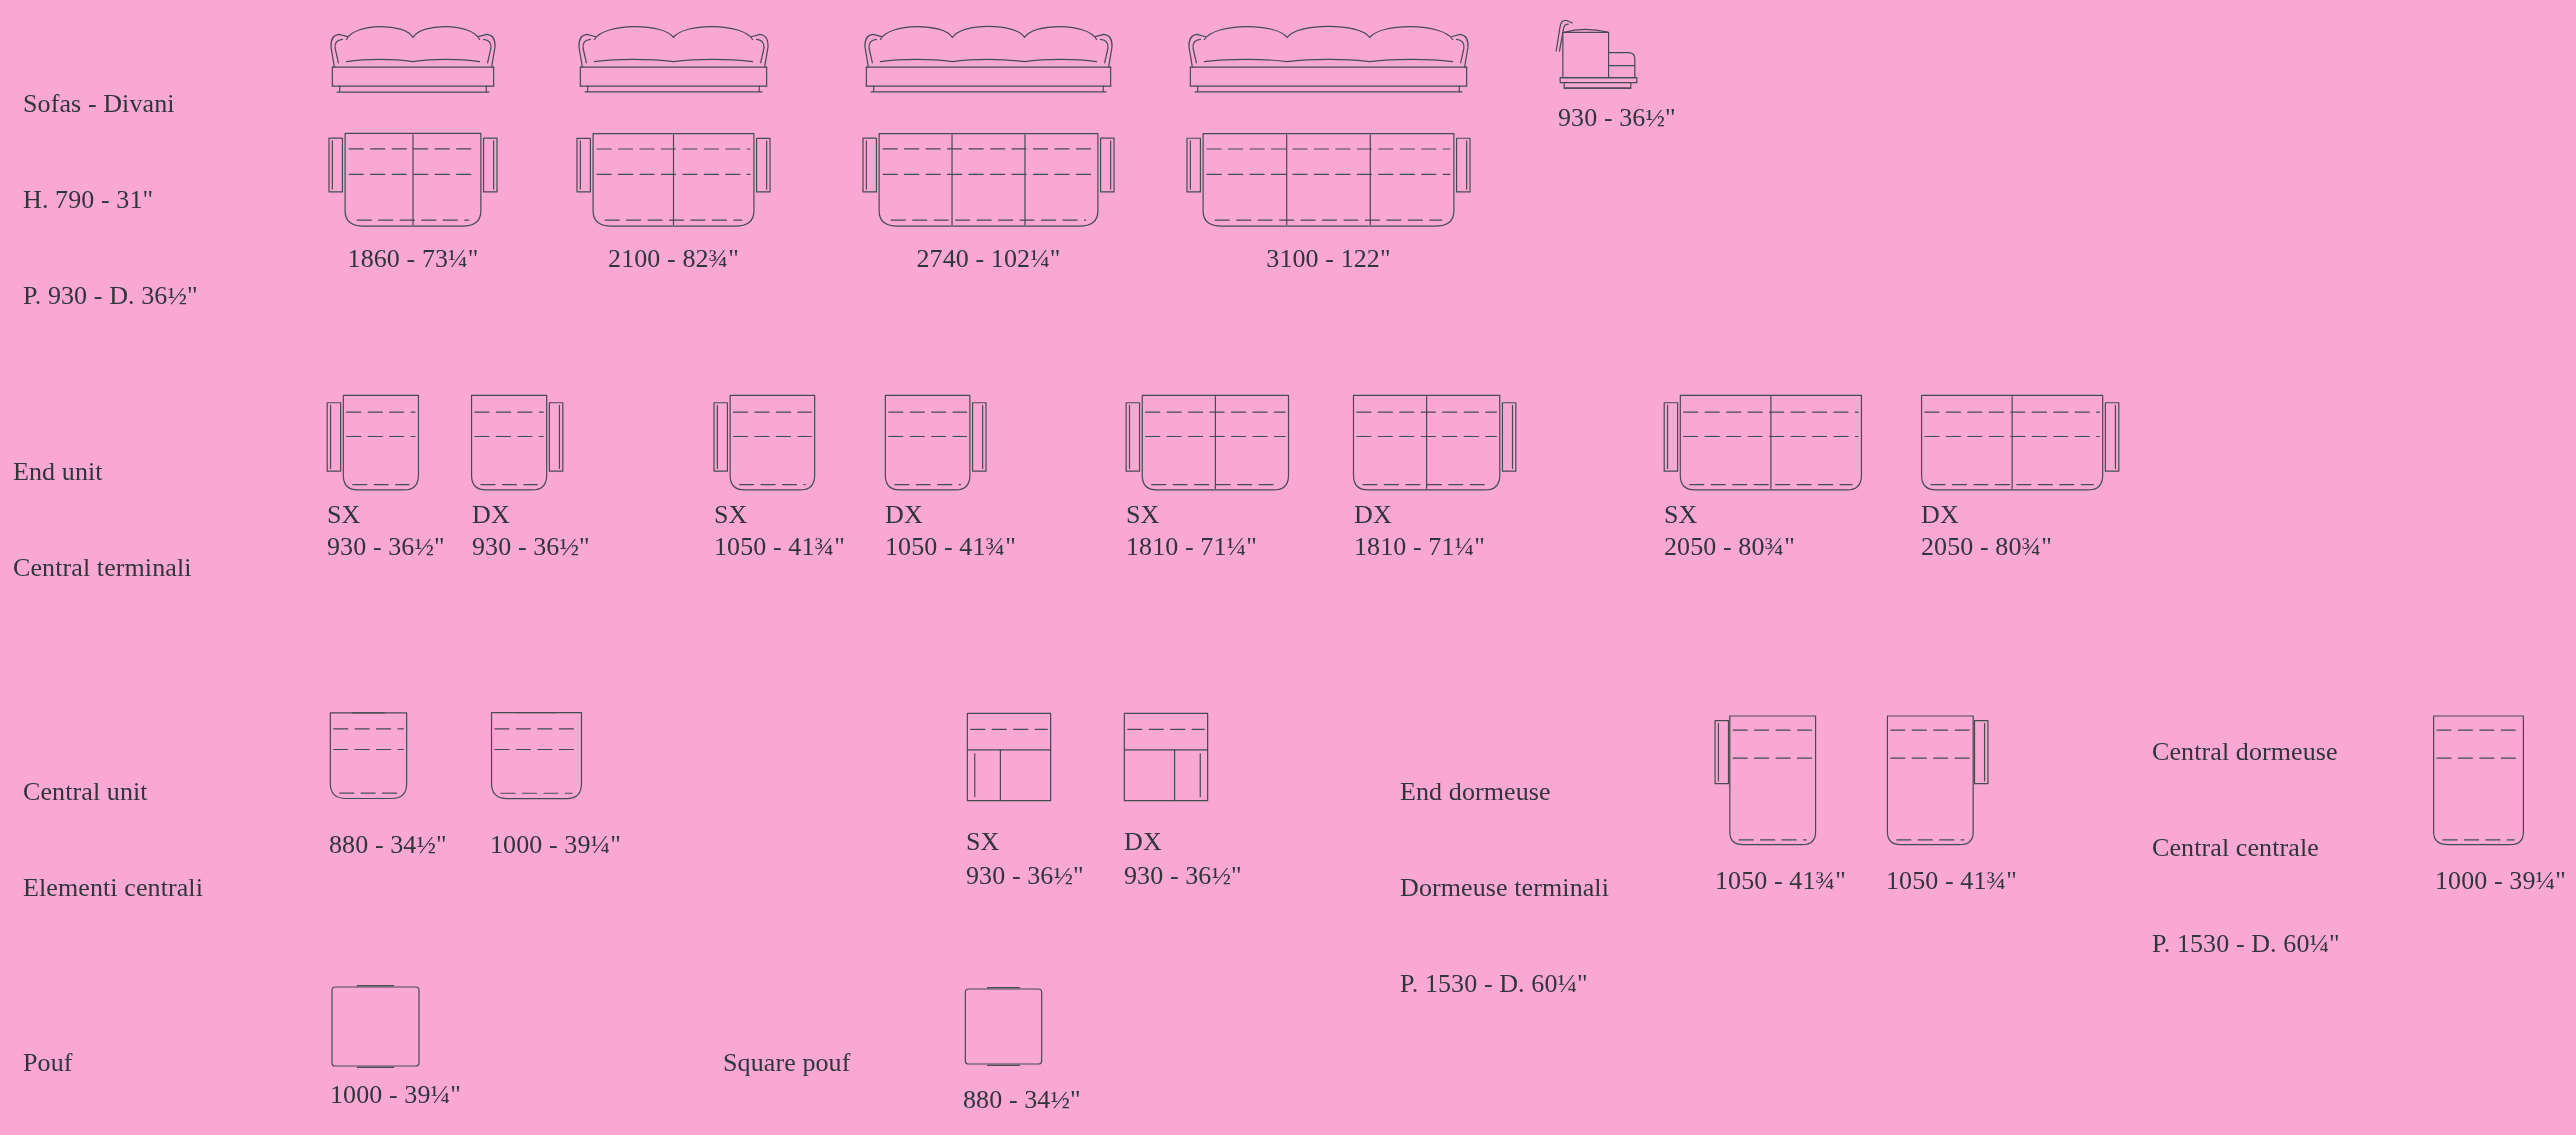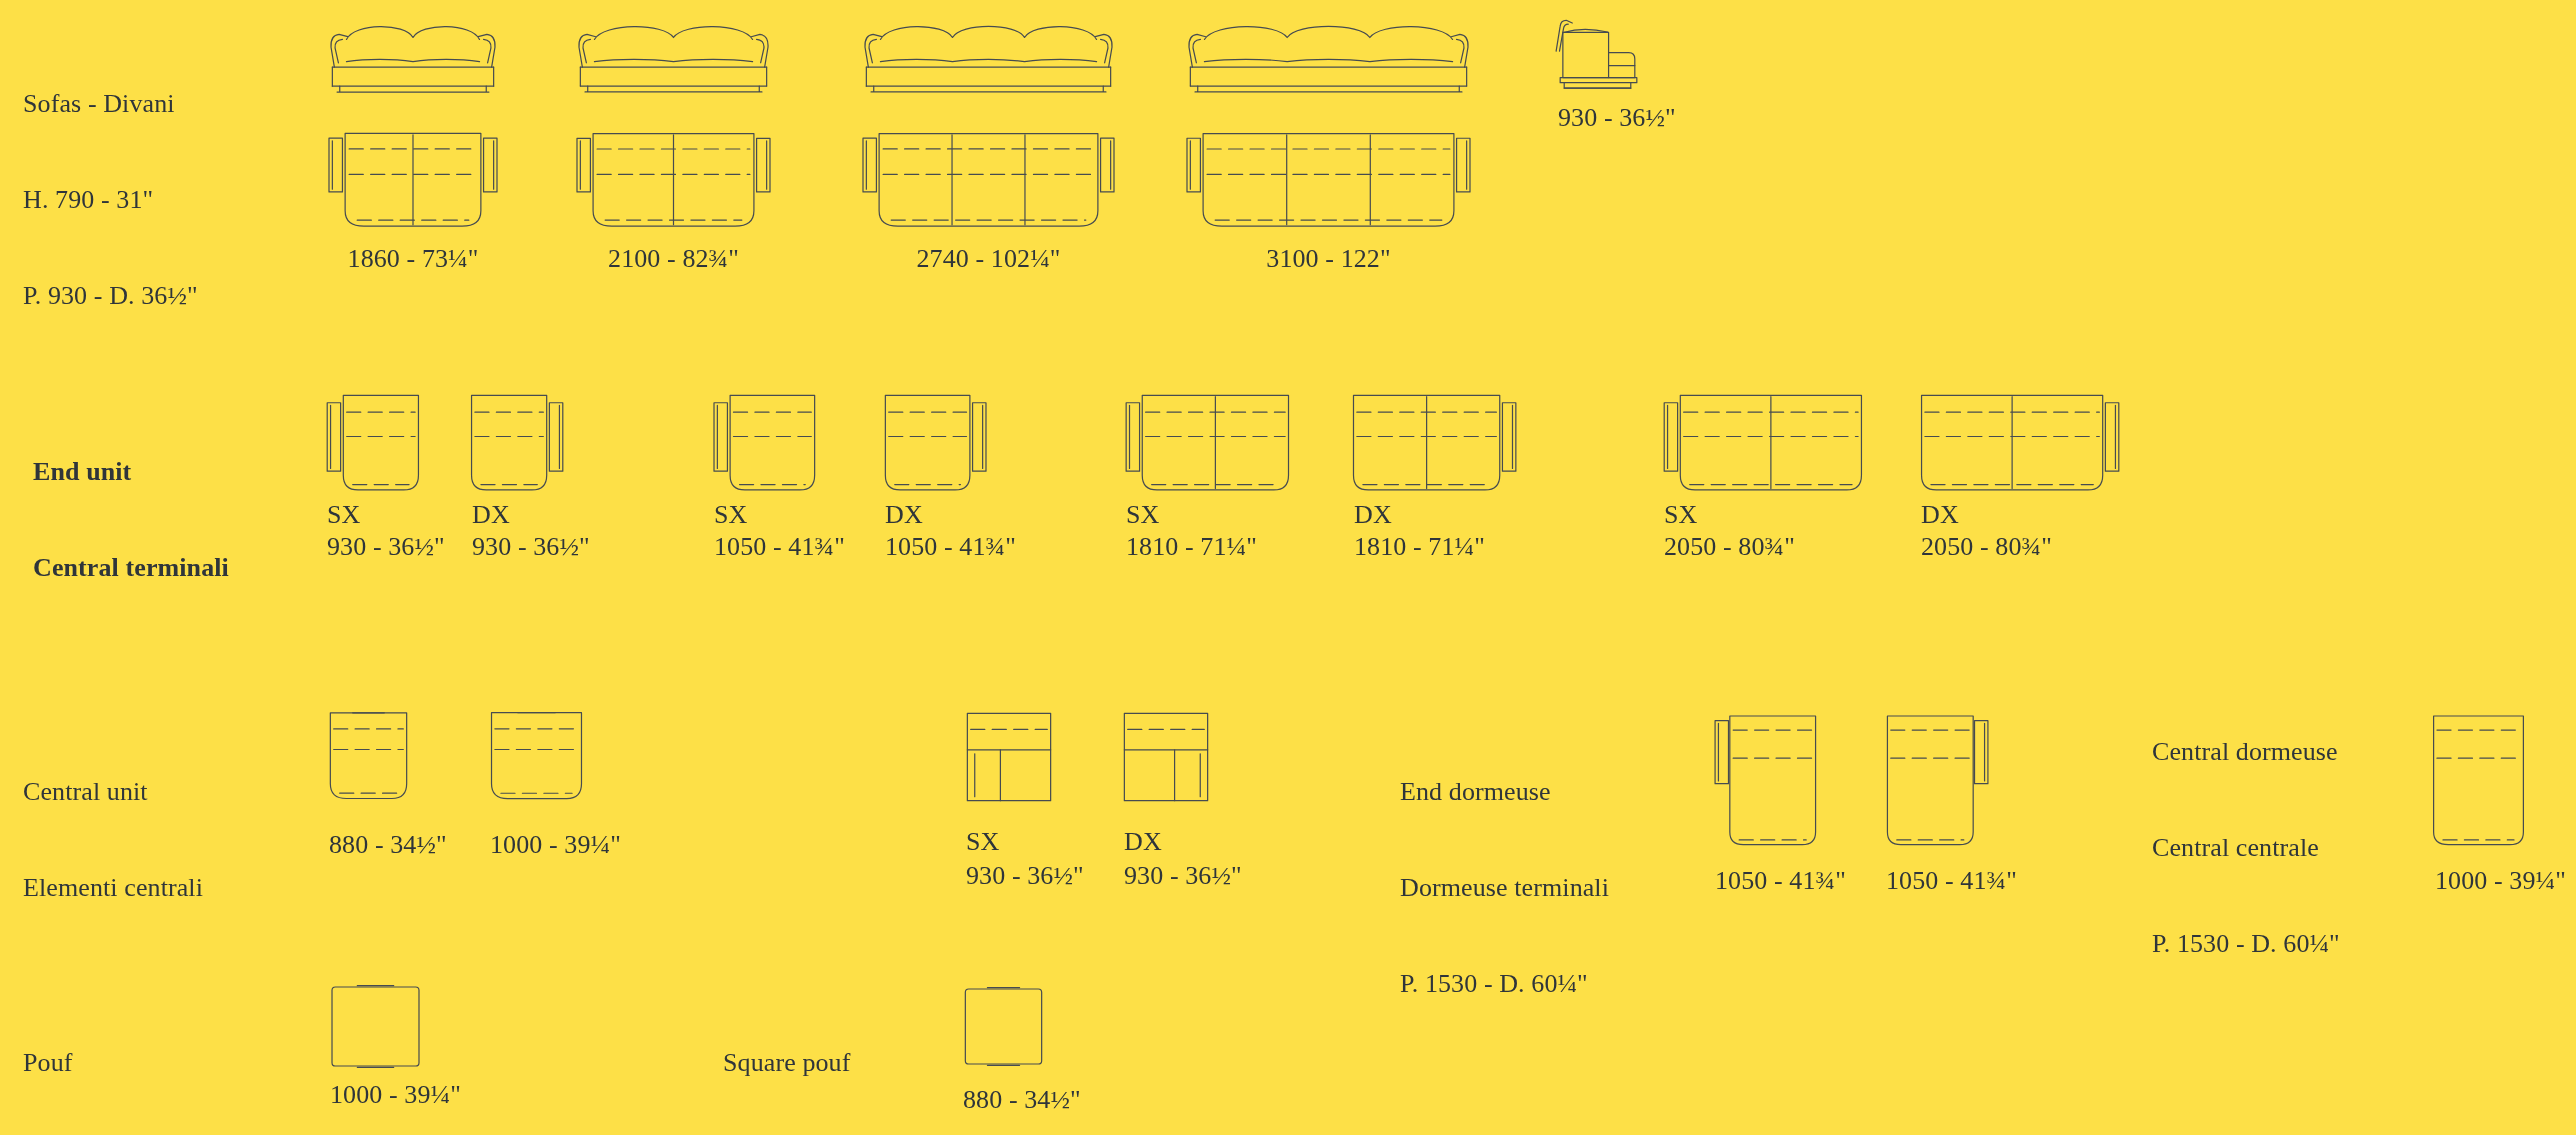--- a/index.html
+++ b/index.html
@@ -1,16 +1,16 @@
 <!DOCTYPE html>
 <html style="font-size:10.7px"><head>
 <meta charset="utf-8">
 <style>
   html,body{margin:0;padding:0;background:#ffffff;}
-  .sheet{position:relative;width:2576px;height:1135px;background:#fde047;overflow:hidden;
+  .sheet{position:relative;width:2576px;height:1135px;background:#f9a8d4;overflow:hidden;
          font-family:"Liberation Serif","DejaVu Serif",serif;color:#2f353a;}
   .t{position:absolute;font-size:26px;line-height:32px;letter-spacing:0.1px;white-space:pre;}
   .dimc{text-align:center;}
   svg.d{position:absolute;overflow:visible;}
   svg.d path, svg.d line, svg.d rect{fill:none;stroke:#464b50;stroke-width:1.8;
          stroke-linecap:round;stroke-linejoin:round;}
   svg.d .dsh{stroke-dasharray:21 11;}
 </style>
 </head>
 <body>
@@ -134,21 +134,21 @@
       <path d="M 42 134 H 380" class="dsh"></path>
       <line x1="148.66666666666669" y1="7" x2="148.66666666666669" y2="141"></line>
       <line x1="273.33333333333337" y1="7" x2="273.33333333333337" y2="141"></line>
     </svg>
 
   <div class="t dimc" style="left:329px;top:243px;width:168px;">1860 - 73¼"</div>
   <div class="t dimc" style="left:577px;top:243px;width:193px;">2100 - 82¾"</div>
   <div class="t dimc" style="left:863px;top:243px;width:251px;">2740 - 102¼"</div>
   <div class="t dimc" style="left:1187px;top:243px;width:283px;">3100 - 122"</div>
 
-  <div class="t" style="left:33px;top:392px;font-weight:bold;">
+  <div class="t" style="left:13px;top:392px;">
     <div>End unit</div>
     <div>Central terminali</div>
   </div>
 
   <svg class="d" style="left:327px;top:392px;" width="93" height="106" viewBox="0 0 138 158">
       <path d="M 0 16 H 20 V 118 H 0 Z"></path>
       <line x1="5" y1="20" x2="5" y2="114"></line>
       <path d="M 24 5 H 136 V 124 Q 136 146 114 146 H 46 Q 24 146 24 124 Z"></path>
       <path d="M 29 30 H 131" class="dsh"></path>
       <path d="M 29 66.36 H 131" class="dsh"></path>

